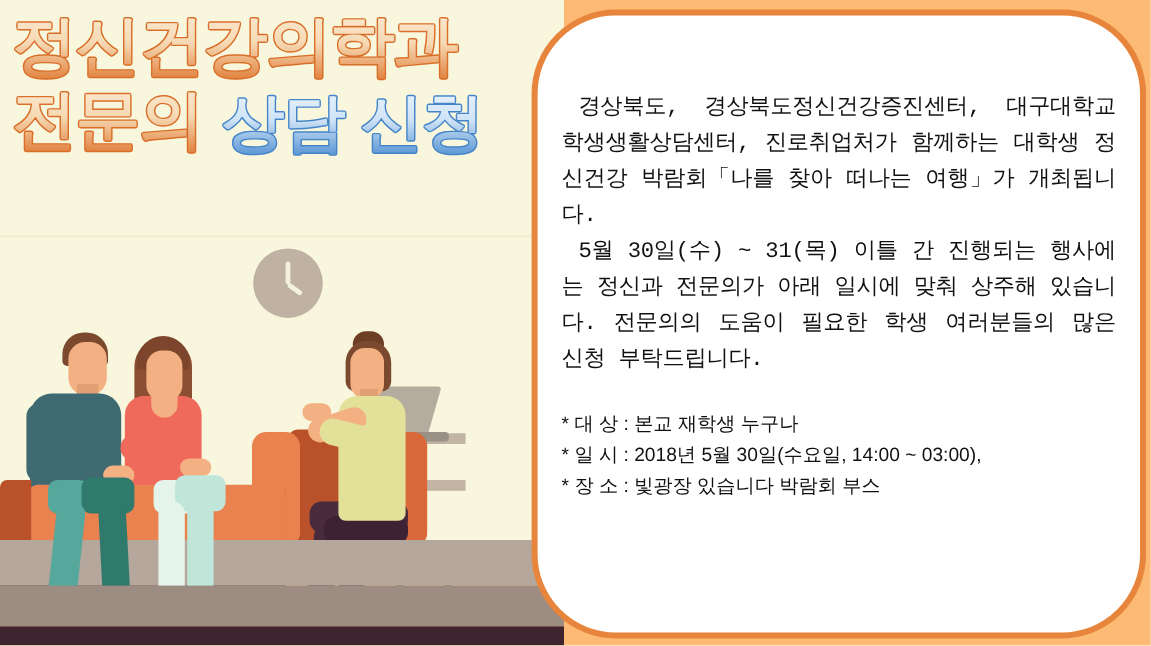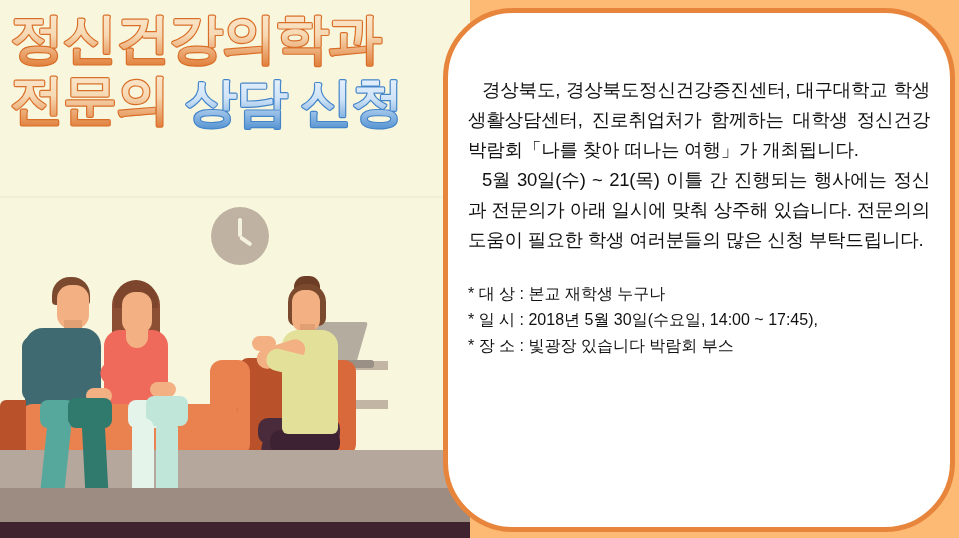--- a/index.html
+++ b/index.html
@@ -101,21 +101,21 @@
 
   
   #panel{
     position:absolute;left:443px;top:8px;width:512px;height:524px;
     background:#ffffff;border:5px solid #e8853c;
     border-radius:70px;box-sizing:border-box;z-index:15;
   }
   #panel-inner{position:absolute;left:20px;top:62px;width:462px;height:440px;}
   .para{
     color:#111;font-size:18.5px;line-height:30px;text-indent:14px;
-    margin:0 0 0 0;letter-spacing:-0.2px;text-align:justify;
+    margin:0 0 0 0;letter-spacing:-0.2px;text-align:justify;font-family:Liberation Mono, monospace;
   }
   .para2{margin-top:0;}
   .details{margin-top:26px;font-size:16px;line-height:26px;color:#111;}
   .det-line{white-space:pre;}
   .det-indent{padding-left:112px;}
 </style>
 </head>
 <body>
 
 <div id="poster">
@@ -213,23 +213,23 @@
       </defs>
       <text x="10" y="57" font-size="54" font-weight="bold" letter-spacing="-1" fill="url(#og)" stroke="#D96E28" stroke-width="2.4" paint-order="stroke" stroke-linejoin="round">정신건강의학과</text>
       <text x="10" y="118" font-size="54" font-weight="bold" letter-spacing="-1" fill="url(#og)" stroke="#D96E28" stroke-width="2.4" paint-order="stroke" stroke-linejoin="round">전문의</text>
       <text x="185" y="120" font-size="52" font-weight="bold" letter-spacing="-1" fill="url(#bg2)" stroke="#4484C8" stroke-width="2.4" paint-order="stroke" stroke-linejoin="round">상담 신청</text>
     </svg>
   </div>
 
   <div id="panel">
     <div id="panel-inner">
       <p class="para">경상북도, 경상북도정신건강증진센터, 대구대학교 학생생활상담센터, 진로취업처가 함께하는 대학생 정신건강 박람회「나를 찾아 떠나는 여행」가 개최됩니다.</p>
-      <p class="para para2">5월 30일(수) ~ 21(목) 이틀 간 진행되는 행사에는 정신과 전문의가 아래 일시에 맞춰 상주해 있습니다. 전문의의 도움이 필요한 학생 여러분들의 많은 신청 부탁드립니다.</p>
+      <p class="para para2">5월 30일(수) ~ 31(목) 이틀 간 진행되는 행사에는 정신과 전문의가 아래 일시에 맞춰 상주해 있습니다. 전문의의 도움이 필요한 학생 여러분들의 많은 신청 부탁드립니다.</p>
 
       <div class="details">
         <div class="det-line">* 대 상 : 본교 재학생 누구나</div>
-        <div class="det-line">* 일 시 : 2018년 5월 30일(수요일, 14:00 ~ 17:45),</div>
+        <div class="det-line">* 일 시 : 2018년 5월 30일(수요일, 14:00 ~ 03:00),</div>
         <div class="det-line">* 장 소 : 빛광장 있습니다 박람회 부스</div>
       </div>
     </div>
   </div>
 
 </div>
 
 </body></html>

